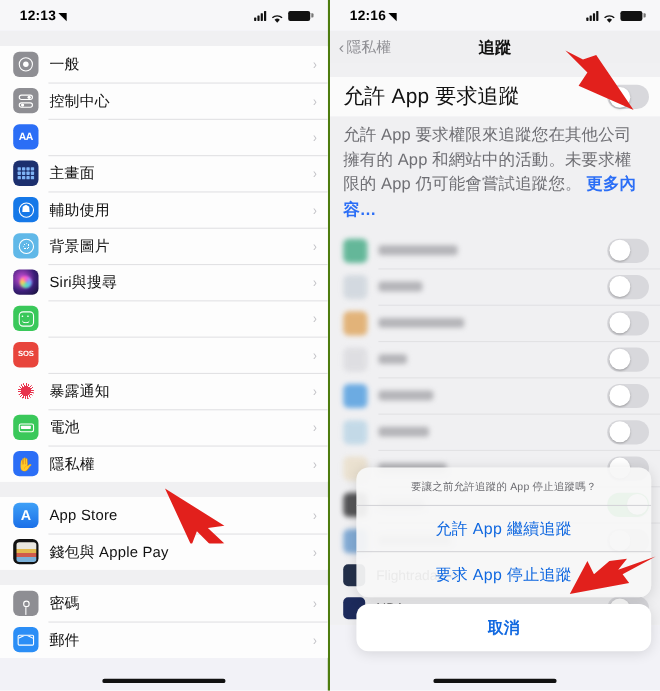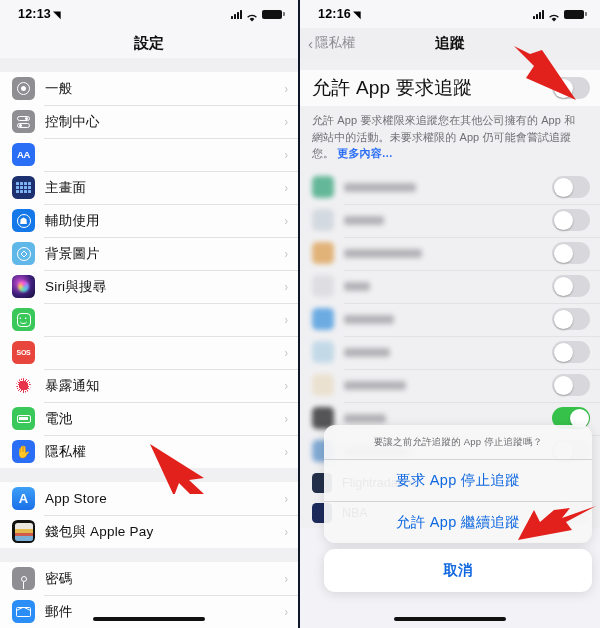--- a/index.html
+++ b/index.html
@@ -4,21 +4,21 @@
 <style>
   * { box-sizing: border-box; margin: 0; padding: 0; }
   html, body {
     width: 600px; height: 628px;
     background: #ffffff;
     font-family: "Liberation Sans", "DejaVu Sans", sans-serif;
     overflow: hidden;
   }
   .screens { display: flex; width: 600px; height: 628px; }
   .phone { position: relative; width: 300px; height: 628px; background: #f2f2f7; overflow: hidden; }
-  .phone.left { border-right: 2px solid #0f172a; }
+  .phone.left { border-right: 2px solid #4d7c0f; }
 
   
   .statusbar {
     height: 28px; display: flex; align-items: center;
     justify-content: space-between; padding: 0 16px 0 18px;
     background: #f7f7f9;
   }
   .sb-time { font-size: 12.5px; font-weight: bold; color: #000; letter-spacing: .2px; }
   .sb-time .loc { font-size: 10px; margin-left: 2px; }
   .sb-right { display: flex; align-items: center; gap: 4px; }
@@ -136,21 +136,21 @@
     background:#d8d8dc; flex:none;
   }
   .toggle .knob {
     position:absolute; top:1.5px; left:1.5px; width:19px; height:19px; border-radius:50%;
     background:#fff; box-shadow: 0 1px 2px rgba(0,0,0,.28);
   }
   .toggle.on { background:#36c24a; }
   .toggle.on .knob { left: auto; right:1.5px; }
   .footnote {
     background:#f0f0f2; padding: 6px 14px 9px 12px;
-    font-size: 11px; line-height: 1.5; color:#6f6f74; letter-spacing: .1px;
+    font-size: 15px; line-height: 1.5; color:#6f6f74; letter-spacing: .1px;
   }
   .footnote .more { color:#2b6ef6; font-weight:bold; }
 
   
   .blurlist { background:#f0f0f2; position:relative; }
   .brow {
     display:flex; align-items:center; height:33px; padding:0 10px 0 12px; position:relative;
   }
   .brow + .brow:before {
     content:""; position:absolute; left:44px; right:0; top:0; height:1px; background:#e2e2e4;
@@ -217,23 +217,20 @@
         <span class="wifi">
           <svg width="12" height="10" viewBox="0 0 12 10">
               <path d="M6 8.6 L3.6 5.9 a3.6 3.6 0 0 1 4.8 0 Z" fill="#111"></path>
               <path d="M1.6 4.2 a6.4 6.4 0 0 1 8.8 0" stroke="#111" stroke-width="1.3" fill="none"></path>
             </svg>
         </span>
         <span class="batt"></span>
       </div>
     </div>
 
-    <div class="navbar">
-      <span class="title">設定</span>
-    </div>
 
     <div class="gap"></div>
 
     <div class="group">
       <div class="row">
         <span class="ico ic-general">
             <span class="g"></span>
           </span>
         <span class="lbl">一般</span>
         <span class="chev-r">›</span>
@@ -490,22 +487,22 @@
         <span class="pname">NBA</span>
         <span class="toggle" style="margin-left:auto">
             <span class="knob"></span>
           </span>
       </div>
     </div>
 
     <div class="sheet-wrap">
       <div class="sheet">
         <div class="s-title">要讓之前允許追蹤的 App 停止追蹤嗎？</div>
+        <div class="s-btn">允許 App 繼續追蹤</div>
         <div class="s-btn">要求 App 停止追蹤</div>
-        <div class="s-btn">允許 App 繼續追蹤</div>
       </div>
       <div class="cancel">取消</div>
     </div>
 
     <div class="arrow" style="left:196px; top:42px;">
       <svg width="92" height="62" viewBox="0 0 92 62">
         <path d="M18 4 L34 12 L46 8 L80 58 L30 36 L38 24 Z" fill="#e2201c"></path>
       </svg>
     </div>
     <div class="arrow" style="left:210px; top:504px;">

